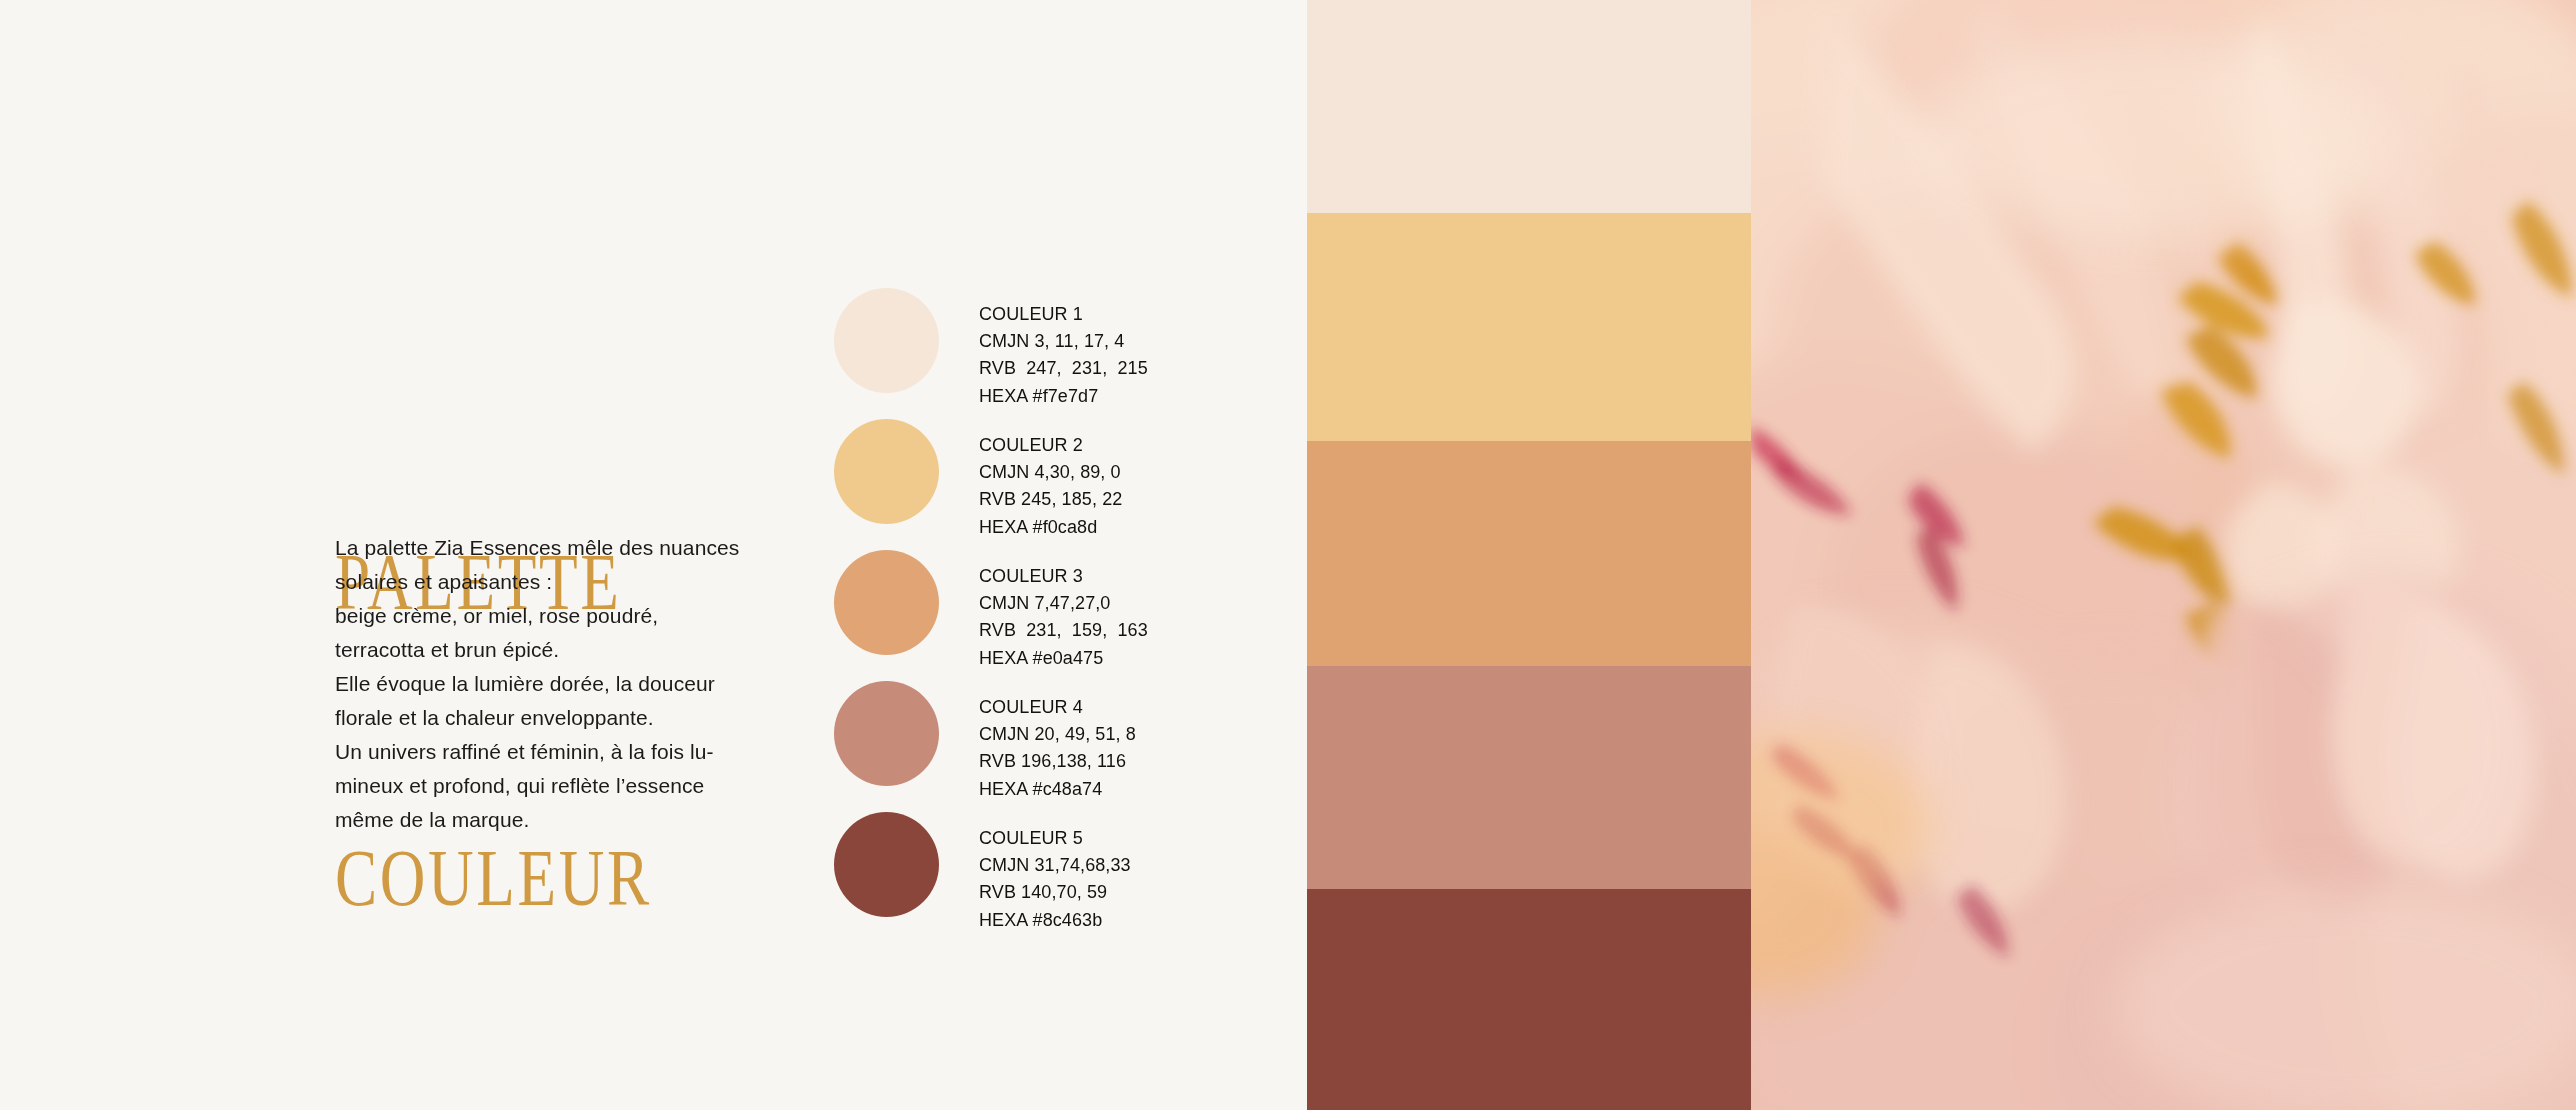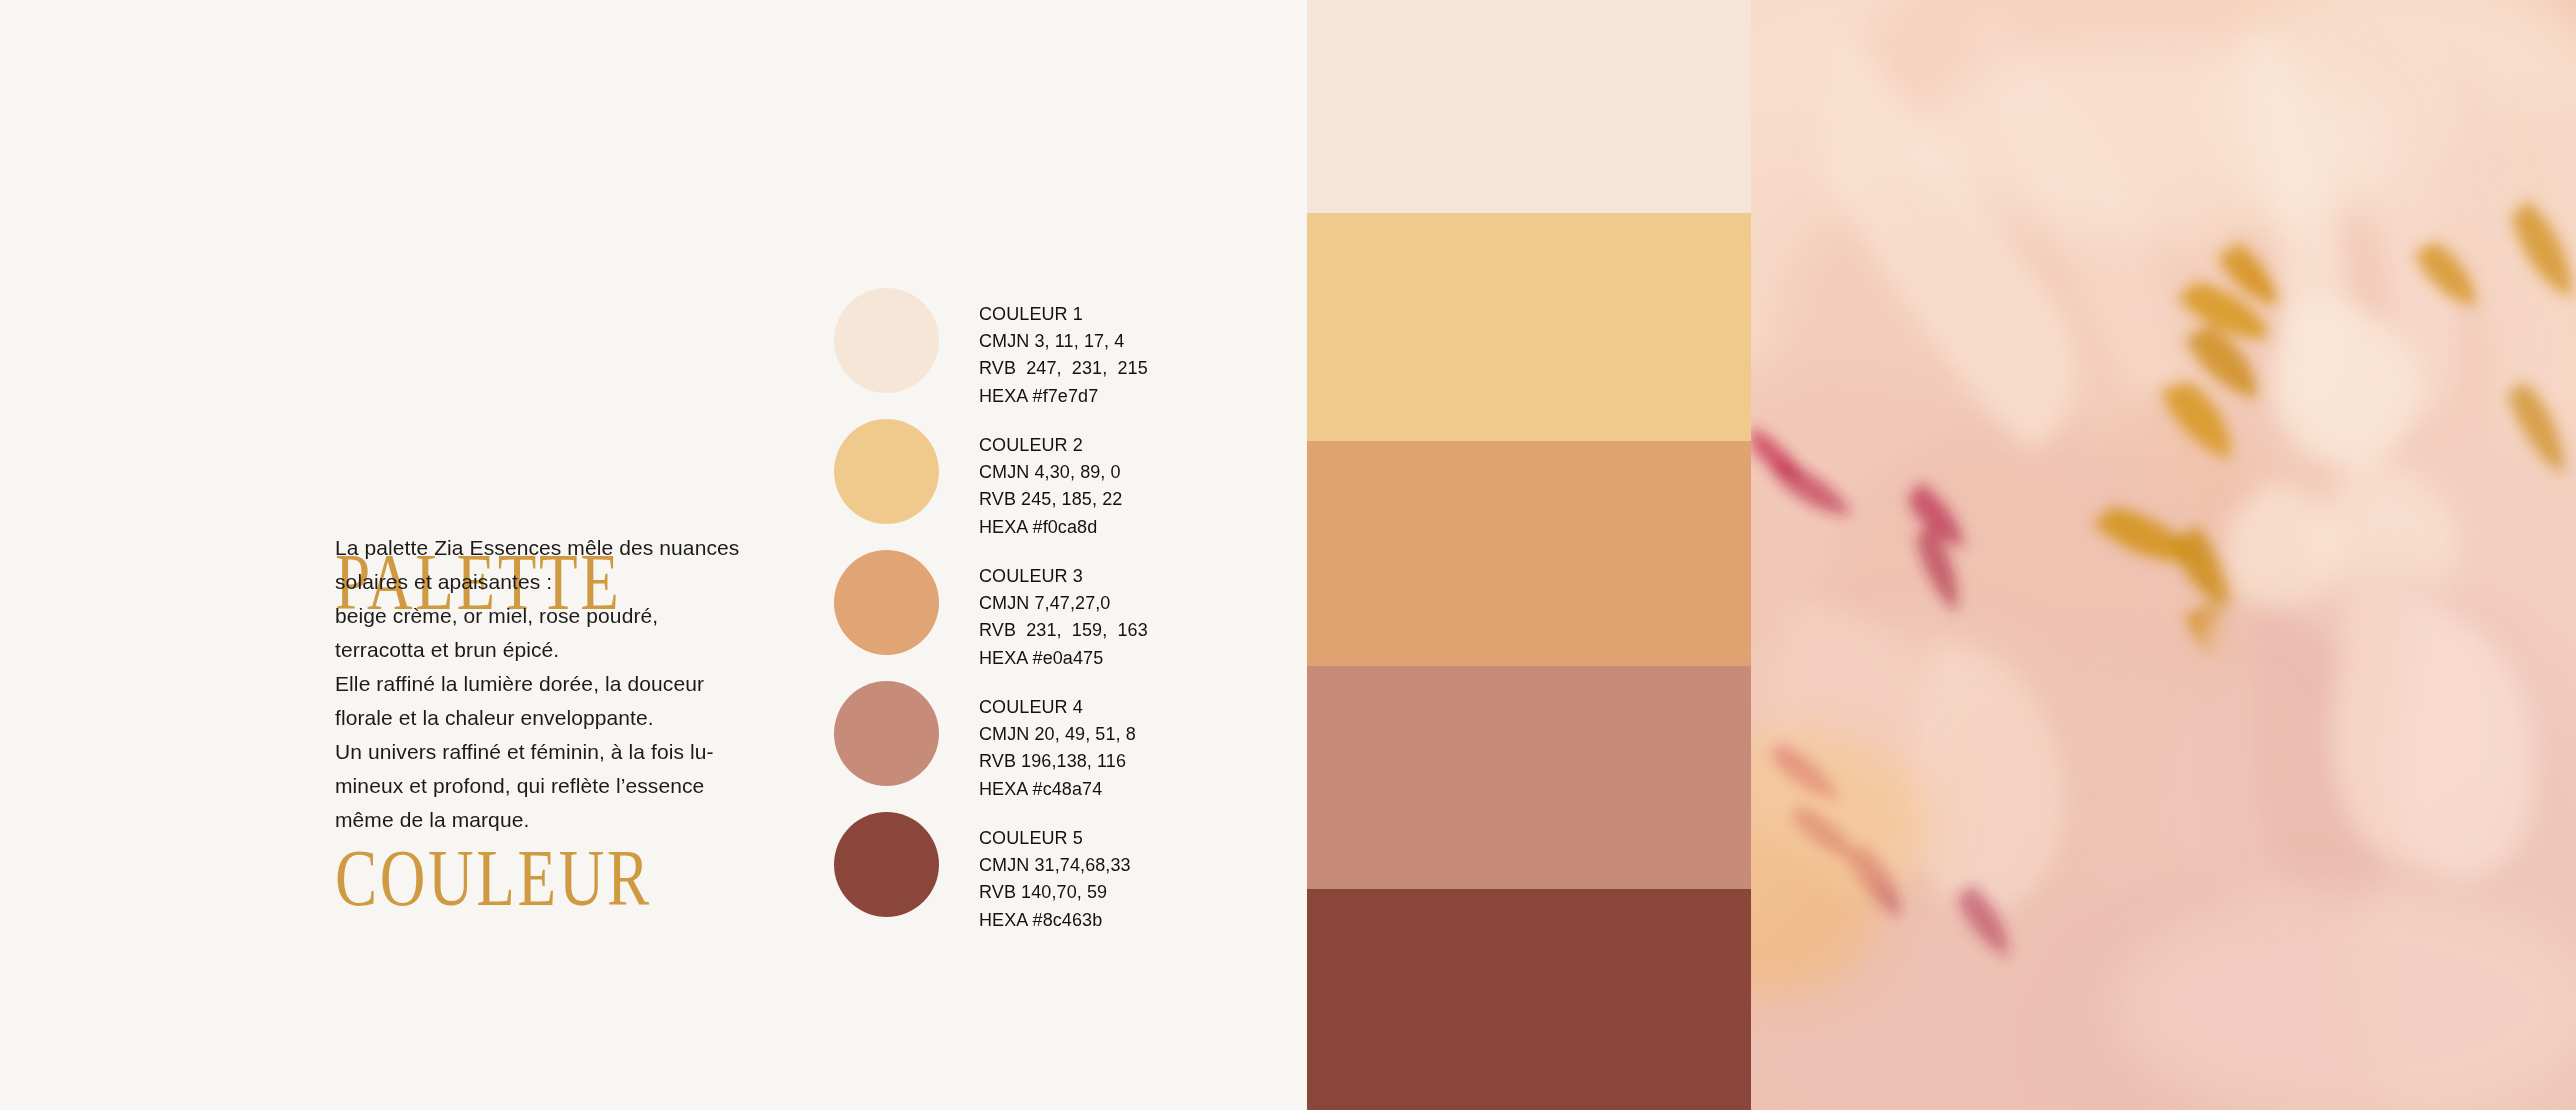--- a/index.html
+++ b/index.html
@@ -137,21 +137,21 @@
     <div class="title" style="color: rgb(207, 154, 66);">
       <span class="title-line">PALETTE</span>
       <span class="title-line">COULEUR</span>
     </div>
 
     <div class="intro">
       <p>La palette Zia Essences mêle des nuances</p>
       <p>solaires et apaisantes :</p>
       <p>beige crème, or miel, rose poudré,</p>
       <p>terracotta et brun épicé.</p>
-      <p>Elle raffiné la lumière dorée, la douceur</p>
+      <p>Elle évoque la lumière dorée, la douceur</p>
       <p>florale et la chaleur enveloppante.</p>
       <p>Un univers raffiné et féminin, à la fois lu-</p>
       <p>mineux et profond, qui reflète l’essence</p>
       <p>même de la marque.</p>
     </div>
   </div>
 
   <div class="swatch-list">
 
     <div class="swatch-row">

